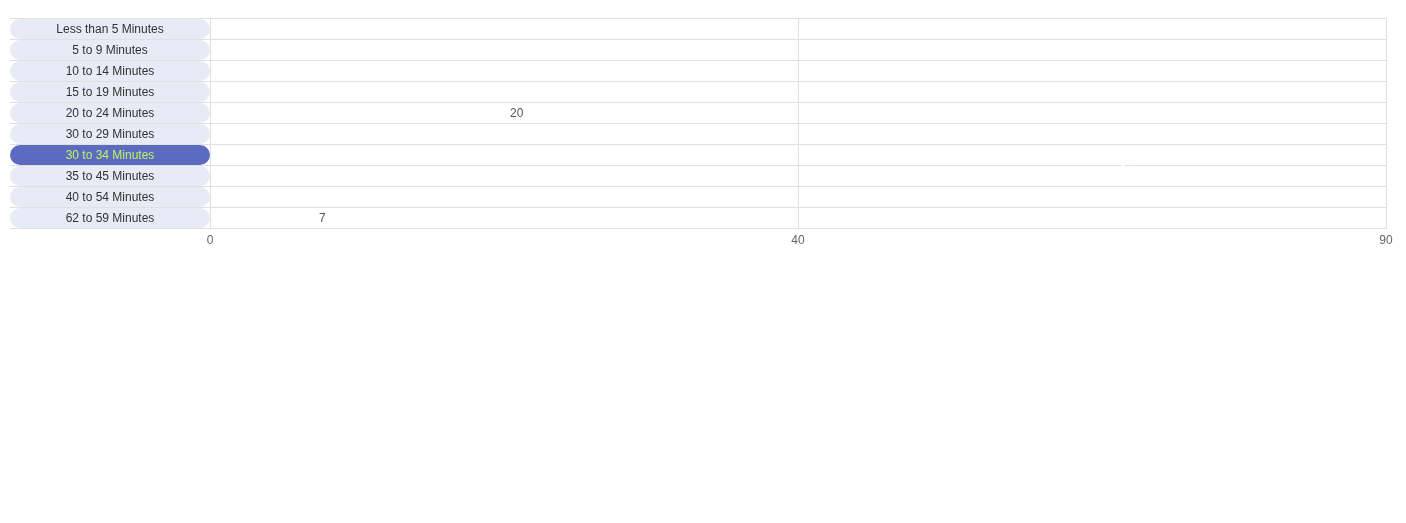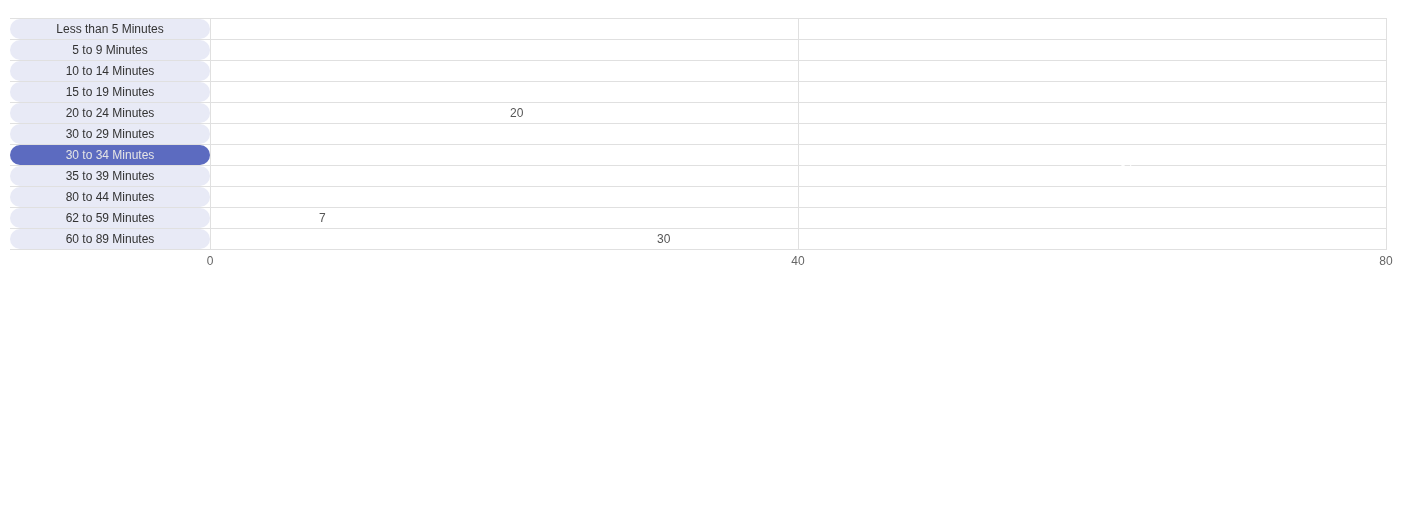--- a/index.html
+++ b/index.html
@@ -47,21 +47,21 @@
       color: #333;
       background: #e8eaf6;
       border-radius: 12px;
       padding: 3px 10px;
       text-align: center;
       z-index: 2;
       white-space: nowrap;
     }
     .bar-label.highlighted {
       background: #5c6bc0;
-      color: #e5e5e5;
+      color: #bef264;
     }
     .bar-track {
       flex: 1;
       height: 100%;
       position: relative;
       display: flex;
       align-items: center;
     }
     .bar-fill {
       height: 60%;
@@ -175,46 +175,39 @@
         </div>
         <div class="bar-row">
           <div class="bar-label highlighted">30 to 34 Minutes</div>
           <div class="bar-track">
             <div class="bar-fill highlighted" style="width: 80%;">
               <span class="bar-value highlighted">64</span>
             </div>
           </div>
         </div>
         <div class="bar-row">
-          <div class="bar-label">35 to 39 Minutes</div>
-          <div class="bar-track">
-            <div class="bar-fill" style="width: 0%;"></div>
-          </div>
-        </div>
-        <div class="bar-row">
-          <div class="bar-label">80 to 44 Minutes</div>
+          <div class="bar-label">35 to 45 Minutes</div>
+          <div class="bar-track">
+            <div class="bar-fill" style="width: 0%;"></div>
+          </div>
+        </div>
+        <div class="bar-row">
+          <div class="bar-label">40 to 54 Minutes</div>
           <div class="bar-track">
             <div class="bar-fill" style="width: 0%;"></div>
           </div>
         </div>
         <div class="bar-row">
           <div class="bar-label">62 to 59 Minutes</div>
           <div class="bar-track">
             <div class="bar-fill" style="width: 8.75%;"></div>
             <div class="bar-value">7</div>
-          </div>
-        </div>
-        <div class="bar-row">
-          <div class="bar-label">60 to 89 Minutes</div>
-          <div class="bar-track">
-            <div class="bar-fill" style="width: 37.5%;"></div>
-            <div class="bar-value">30</div>
           </div>
         </div>
       </div>
   </div>
 
   <div class="x-axis" id="x-axis" style="height:20px; margin-left:200px; position:relative;">
       <span class="x-tick" style="left: calc(0%);">0</span>
       <span class="x-tick" style="left: calc(50%);">40</span>
-      <span class="x-tick" style="left: calc(100%);">80</span>
+      <span class="x-tick" style="left: calc(100%);">90</span>
     </div>
 </div>
 
 </body></html>

